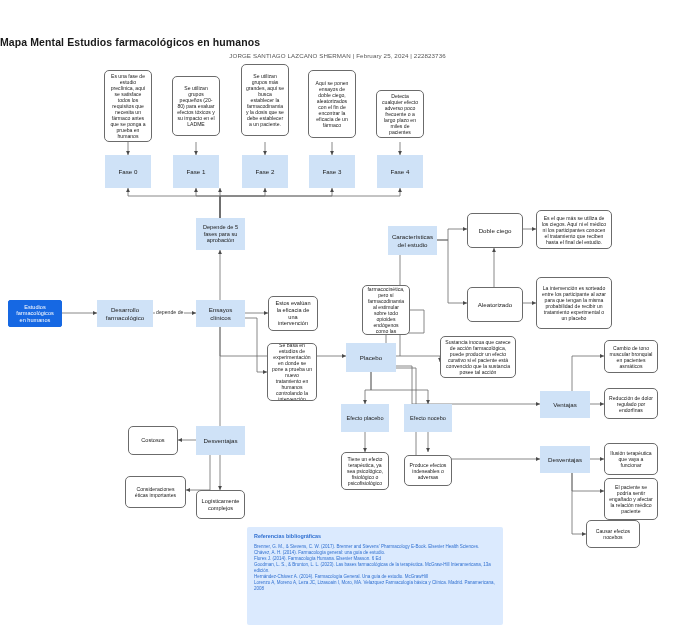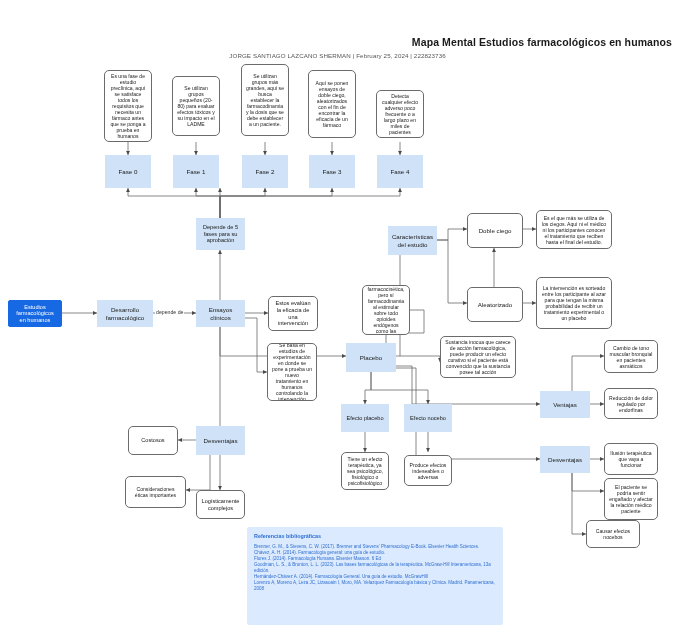--- a/index.html
+++ b/index.html
@@ -12,21 +12,21 @@
         justify-content:center;text-align:center;line-height:1.18;
         padding:3px 4px;overflow:hidden;}
   .n-white{background:#ffffff;border:1px solid #6b6b6b;border-radius:5px;color:#202020;}
   .n-blue{background:#cfe2f7;border:1px solid #cfe2f7;color:#1b1b1b;}
   .n-root{background:#1668e3;border:1px solid #1668e3;color:#ffffff;border-radius:2px;}
 
   .t5{font-size:5.1px;}
   .t55{font-size:5.6px;}
   .t6{font-size:6.2px;}
 
-  #title{position:absolute;left:0;top:36px;width:672px;text-align:right;
+  #title{position:absolute;left:0;top:36px;width:672px;text-align:left;
          font-size:10.5px;font-weight:bold;color:#1a1a1a;letter-spacing:.1px;}
   #subtitle{position:absolute;left:0;top:52px;width:675px;text-align:center;
             font-size:6.2px;color:#565656;letter-spacing:.1px;}
 
   .edgelabel{position:absolute;font-size:5.2px;color:#333;background:#fff;
              padding:0 1px;white-space:nowrap;}
 
   #refs{position:absolute;left:247px;top:527px;width:256px;height:98px;
         background:#dbeafe;border-radius:2px;padding:6px 7px;box-sizing:border-box;}
   #refs .rtitle{font-size:5.4px;font-weight:bold;color:#2f6fd0;margin-bottom:5px;}

